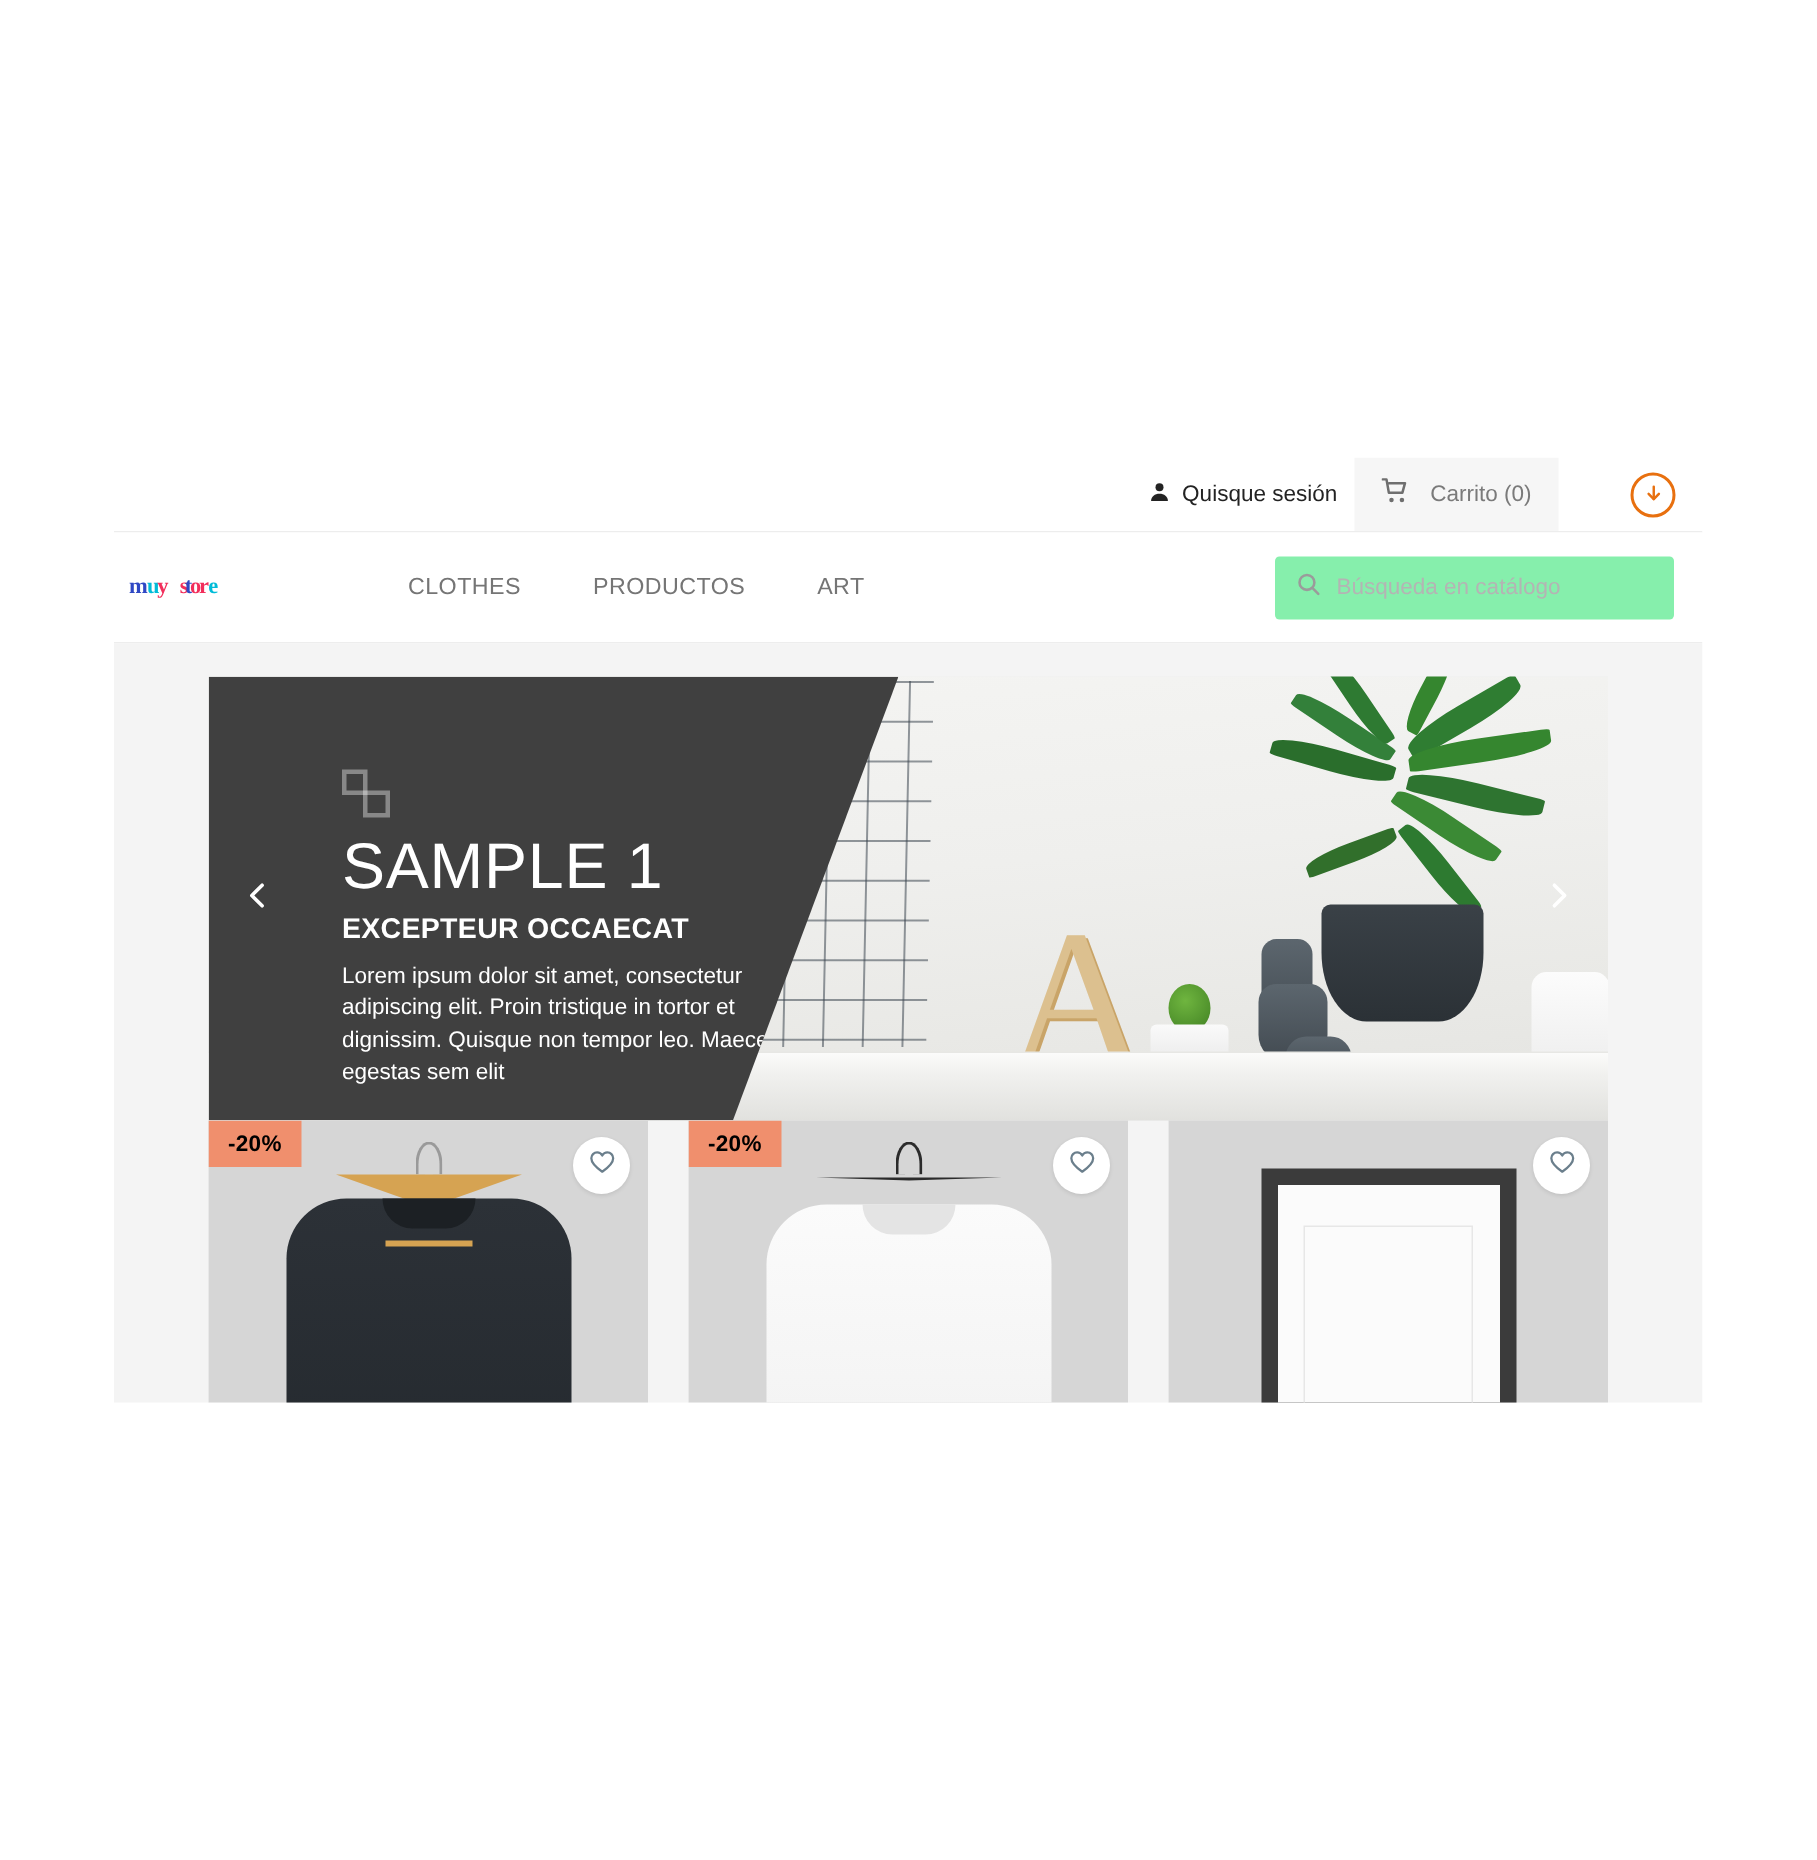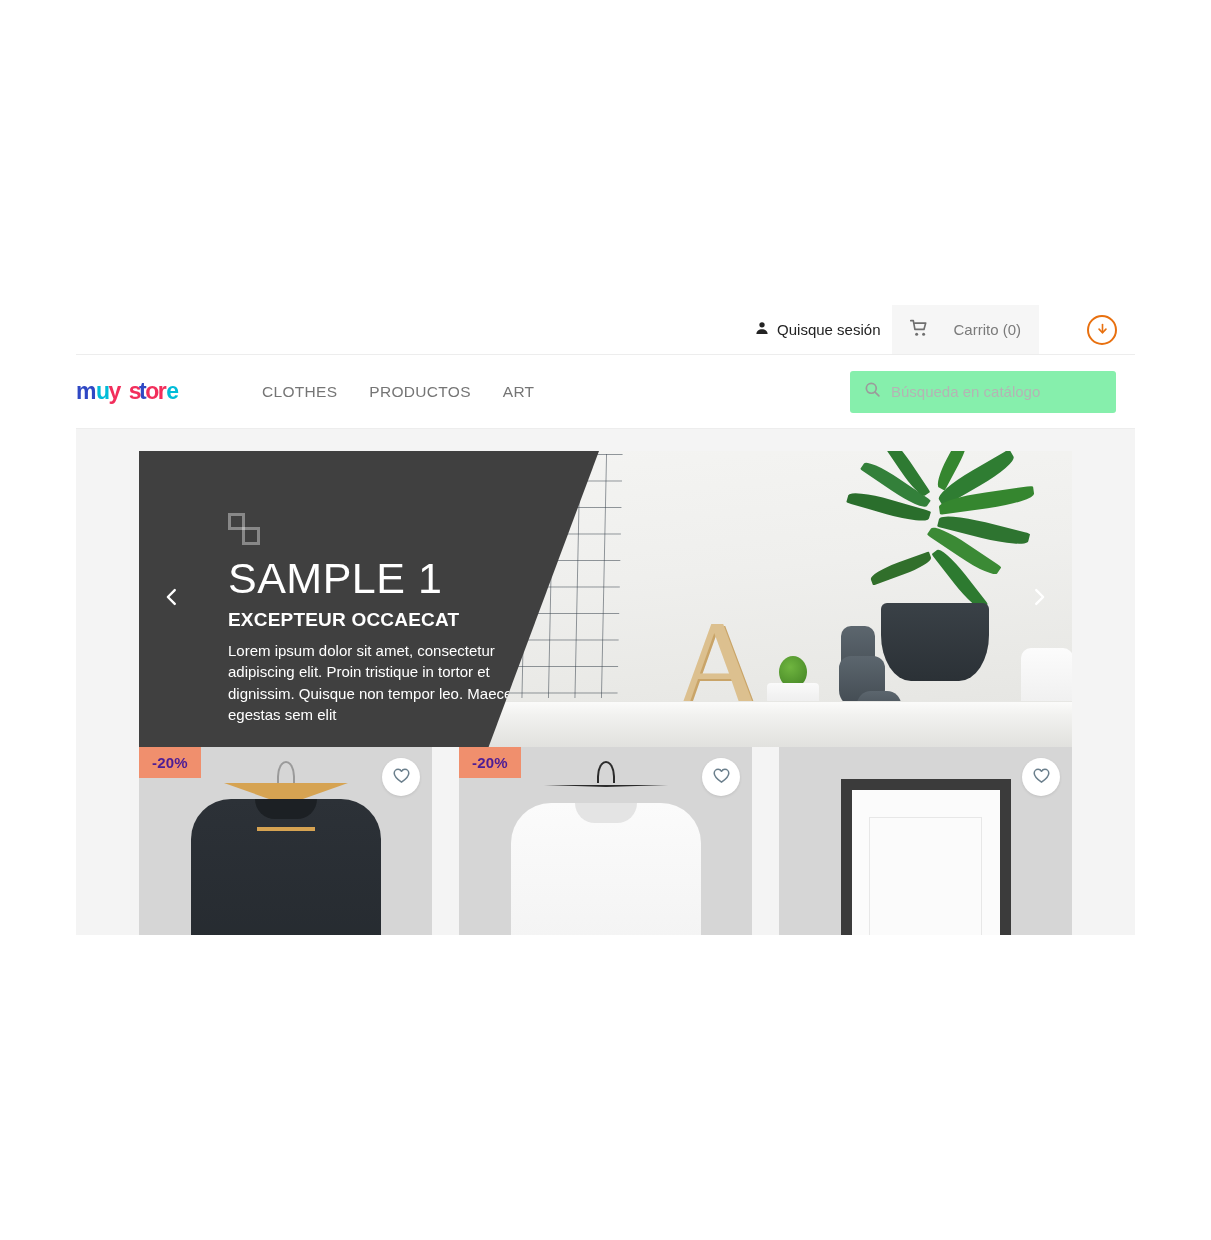--- a/index.html
+++ b/index.html
@@ -39,21 +39,21 @@
     display: flex;
     align-items: stretch;
   }
   .signin {
     display: flex; align-items: center; gap: 7px;
     padding: 0 12px 0 10px;
     font-size: 15px; color: #232323;
     cursor: pointer;
   }
   .cart-btn {
-    display: flex; align-items: center; gap: 24px;
+    display: flex; align-items: center; gap: 13px;
     padding: 0 18px;
     background: #f6f6f6;
     font-size: 15px; color: #7a7a7a;
     cursor: pointer;
   }
   .dl-wrap {
     display: flex; align-items: center;
     padding: 0 18px 0 48px;
   }
   .dl-circle {
@@ -65,42 +65,42 @@
 
   
   .header {
     position: relative;
     height: 74px;
     background: #ffffff;
     display: flex; align-items: center;
     border-bottom: 1px solid #ededed;
   }
   .logo {
-    margin-left: 0;
+    margin-left: 10px;
     width: 112px;
-    font-family: Liberation Sans, sans-serif;
+    font-family: Liberation Serif, serif;
     font-weight: 700;
-    font-size: 23px;
+    font-size: 15px;
     letter-spacing: -0.5px;
     white-space: nowrap;
     cursor: pointer;
     line-height: 1;
   }
   .logo span { display: inline-block; }
   .l-m { color: #2f48c4; }
   .l-y { color: #f22e5b; margin-left: -1px; }
   .l-gap { width: 8px; }
   .l-s { color: #f22e5b; }
   .l-t { color: #2f48c4; margin-left: -2px; }
   .l-o { color: #f22e5b; margin-left: -1px; }
   .l-r { color: #f22e5b; margin-left: -1px; }
   .l-cyan { color: #00bcd8; }
 
   .mainmenu {
-    display: flex; align-items: center; gap: 32px;
+    display: flex; align-items: center; gap: 48px;
     margin-left: 74px;
   }
   .mainmenu a {
     font-size: 15.5px;
     color: #757575;
     letter-spacing: .3px;
     text-decoration: none;
     cursor: pointer;
   }
   .searchbox {
@@ -277,21 +277,21 @@
   }
   .pthumb {
     position: relative;
     width: 293px; height: 300px;
     background: #d6d6d6;
     overflow: hidden;
   }
   .badge {
     position: absolute; left: 0; top: 0;
     background: #f08f6d;
-    color: #4c1d95;
+    color: #000000;
     font-size: 15px; font-weight: 700;
     padding: 7px 13px;
     letter-spacing: .2px;
     z-index: 3;
   }
   .wish {
     position: absolute; right: 12px; top: 11px;
     width: 38px; height: 38px; border-radius: 50%;
     background: #ffffff;
     display: flex; align-items: center; justify-content: center;

